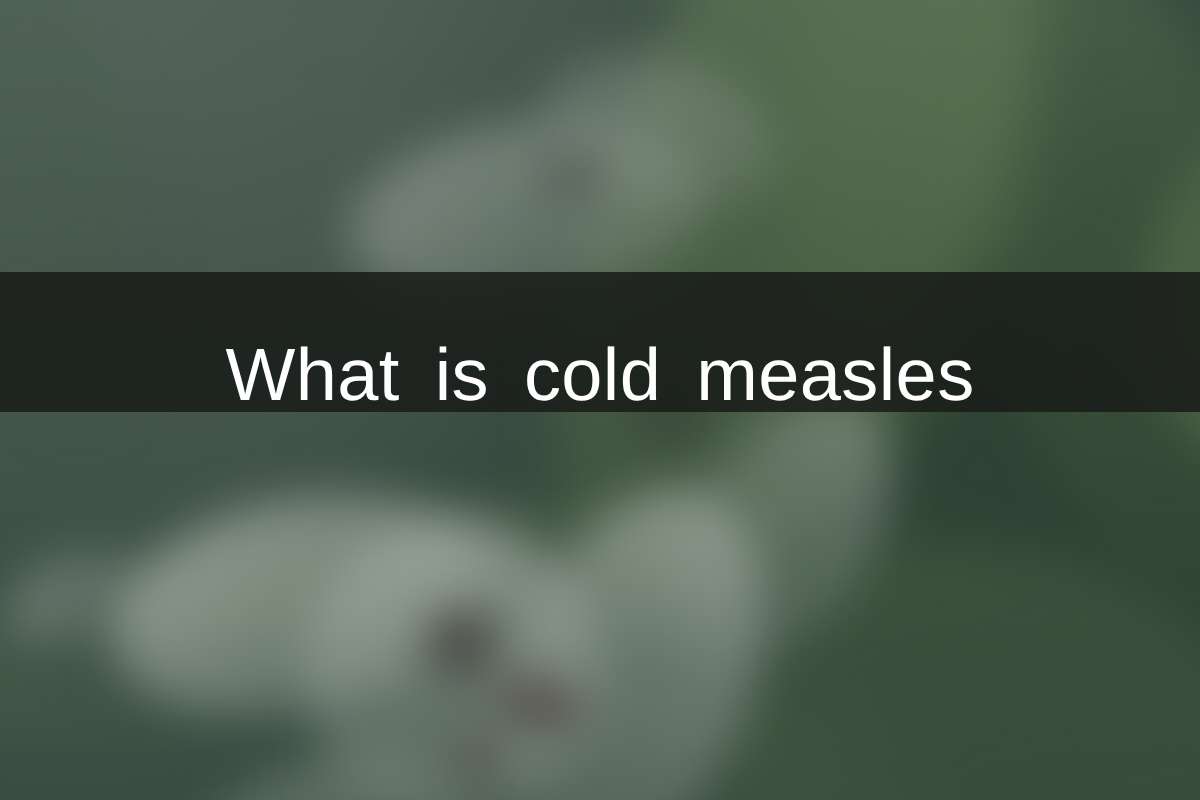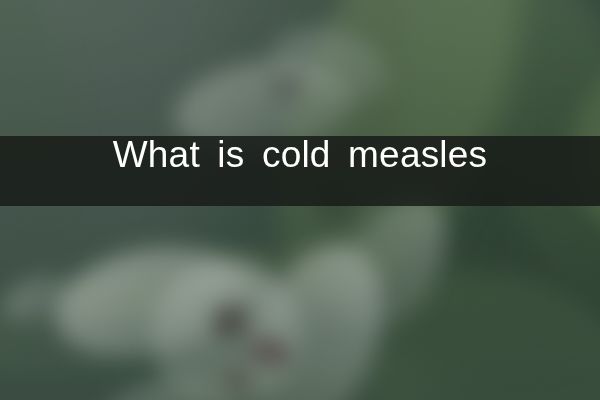--- a/index.html
+++ b/index.html
@@ -103,21 +103,21 @@
 
   
   .title-banner {
     position: absolute;
     left: 0;
     right: 0;
     top: 136px;
     height: 70px;
     background: rgba(24, 28, 25, 0.86);
     display: flex;
-    align-items: flex-start;
+    align-items: flex-end;
     justify-content: center;
   }
   .title-text {
     color: #ffffff;
     font-size: 37px;
     font-weight: 400;
     letter-spacing: .2px;
     word-spacing: 7px;
     line-height: 1;
     white-space: nowrap;

